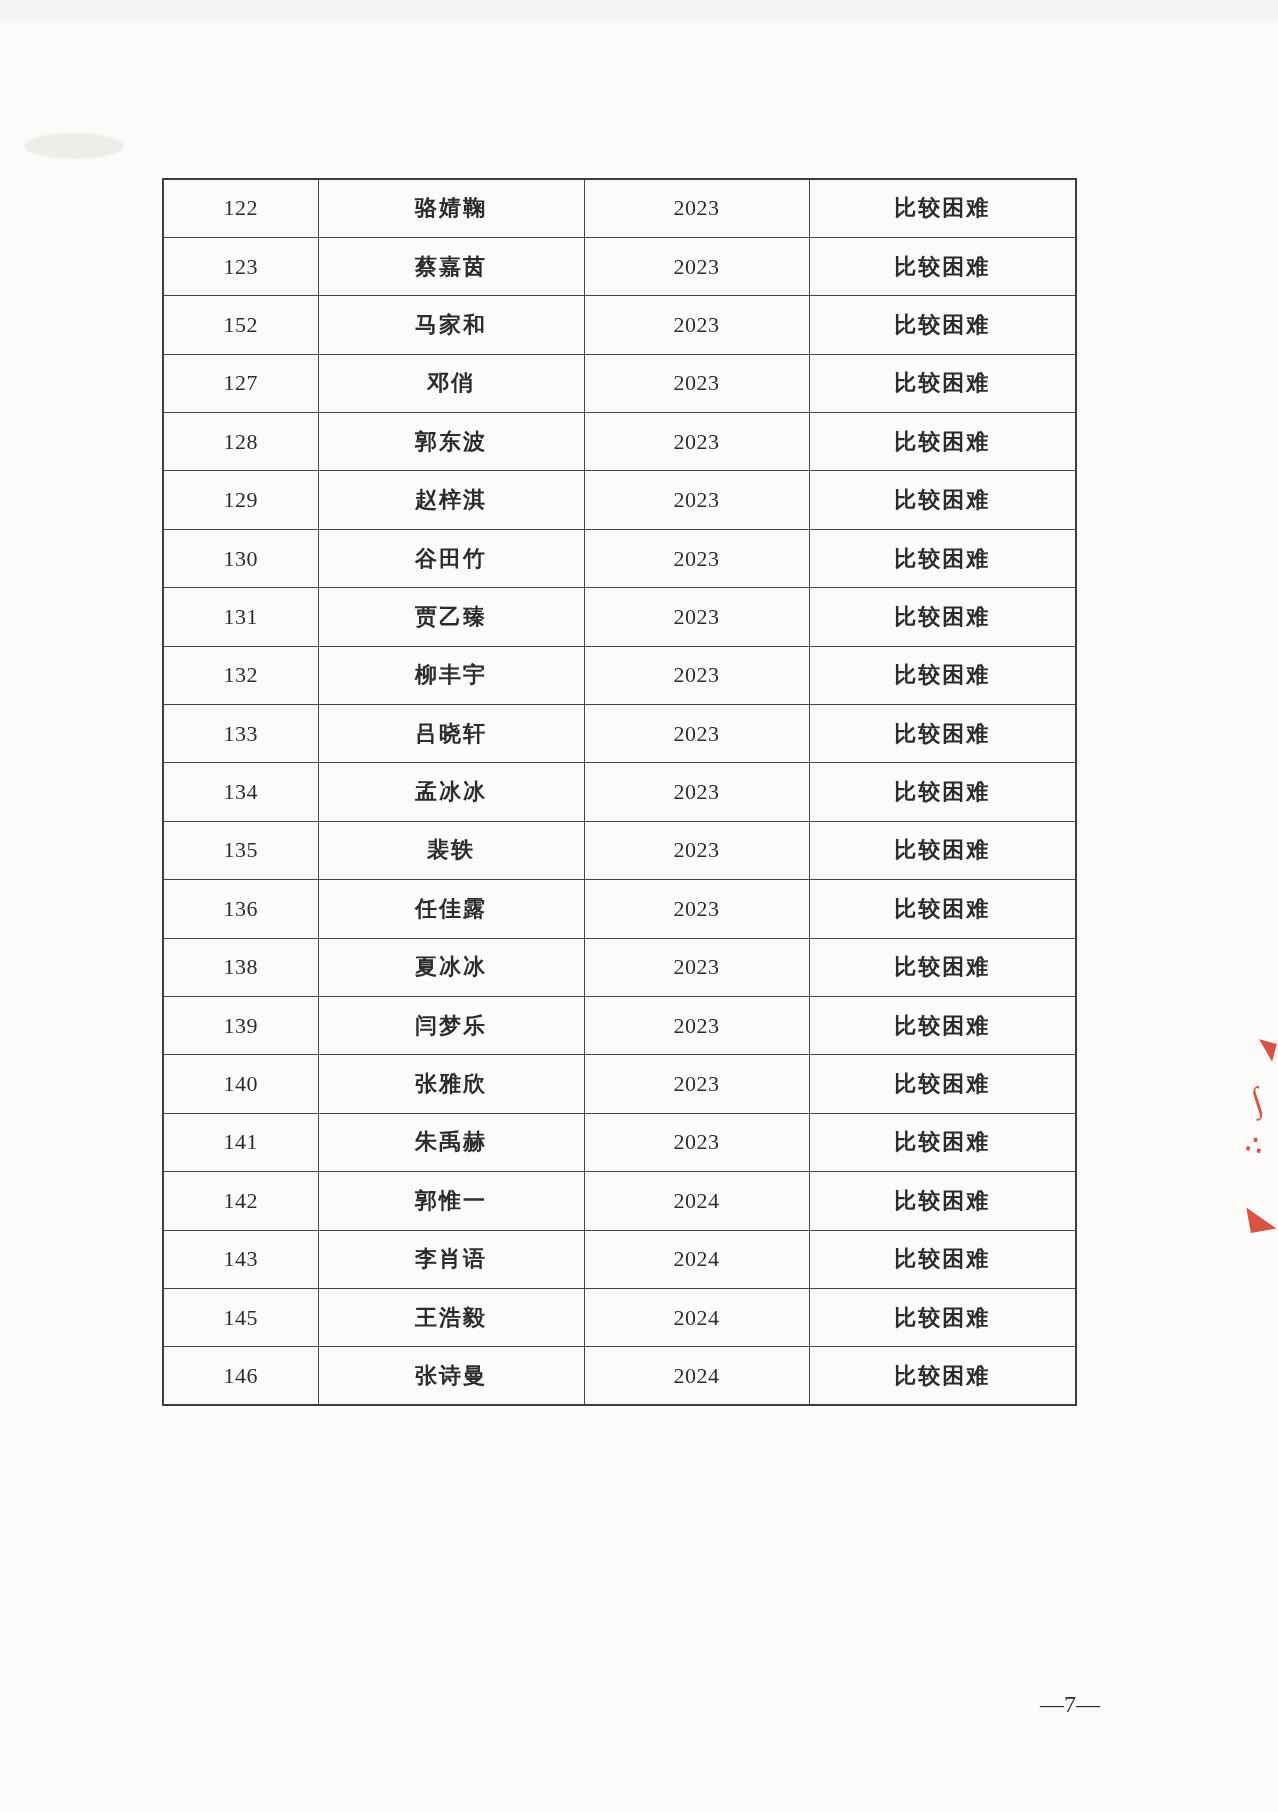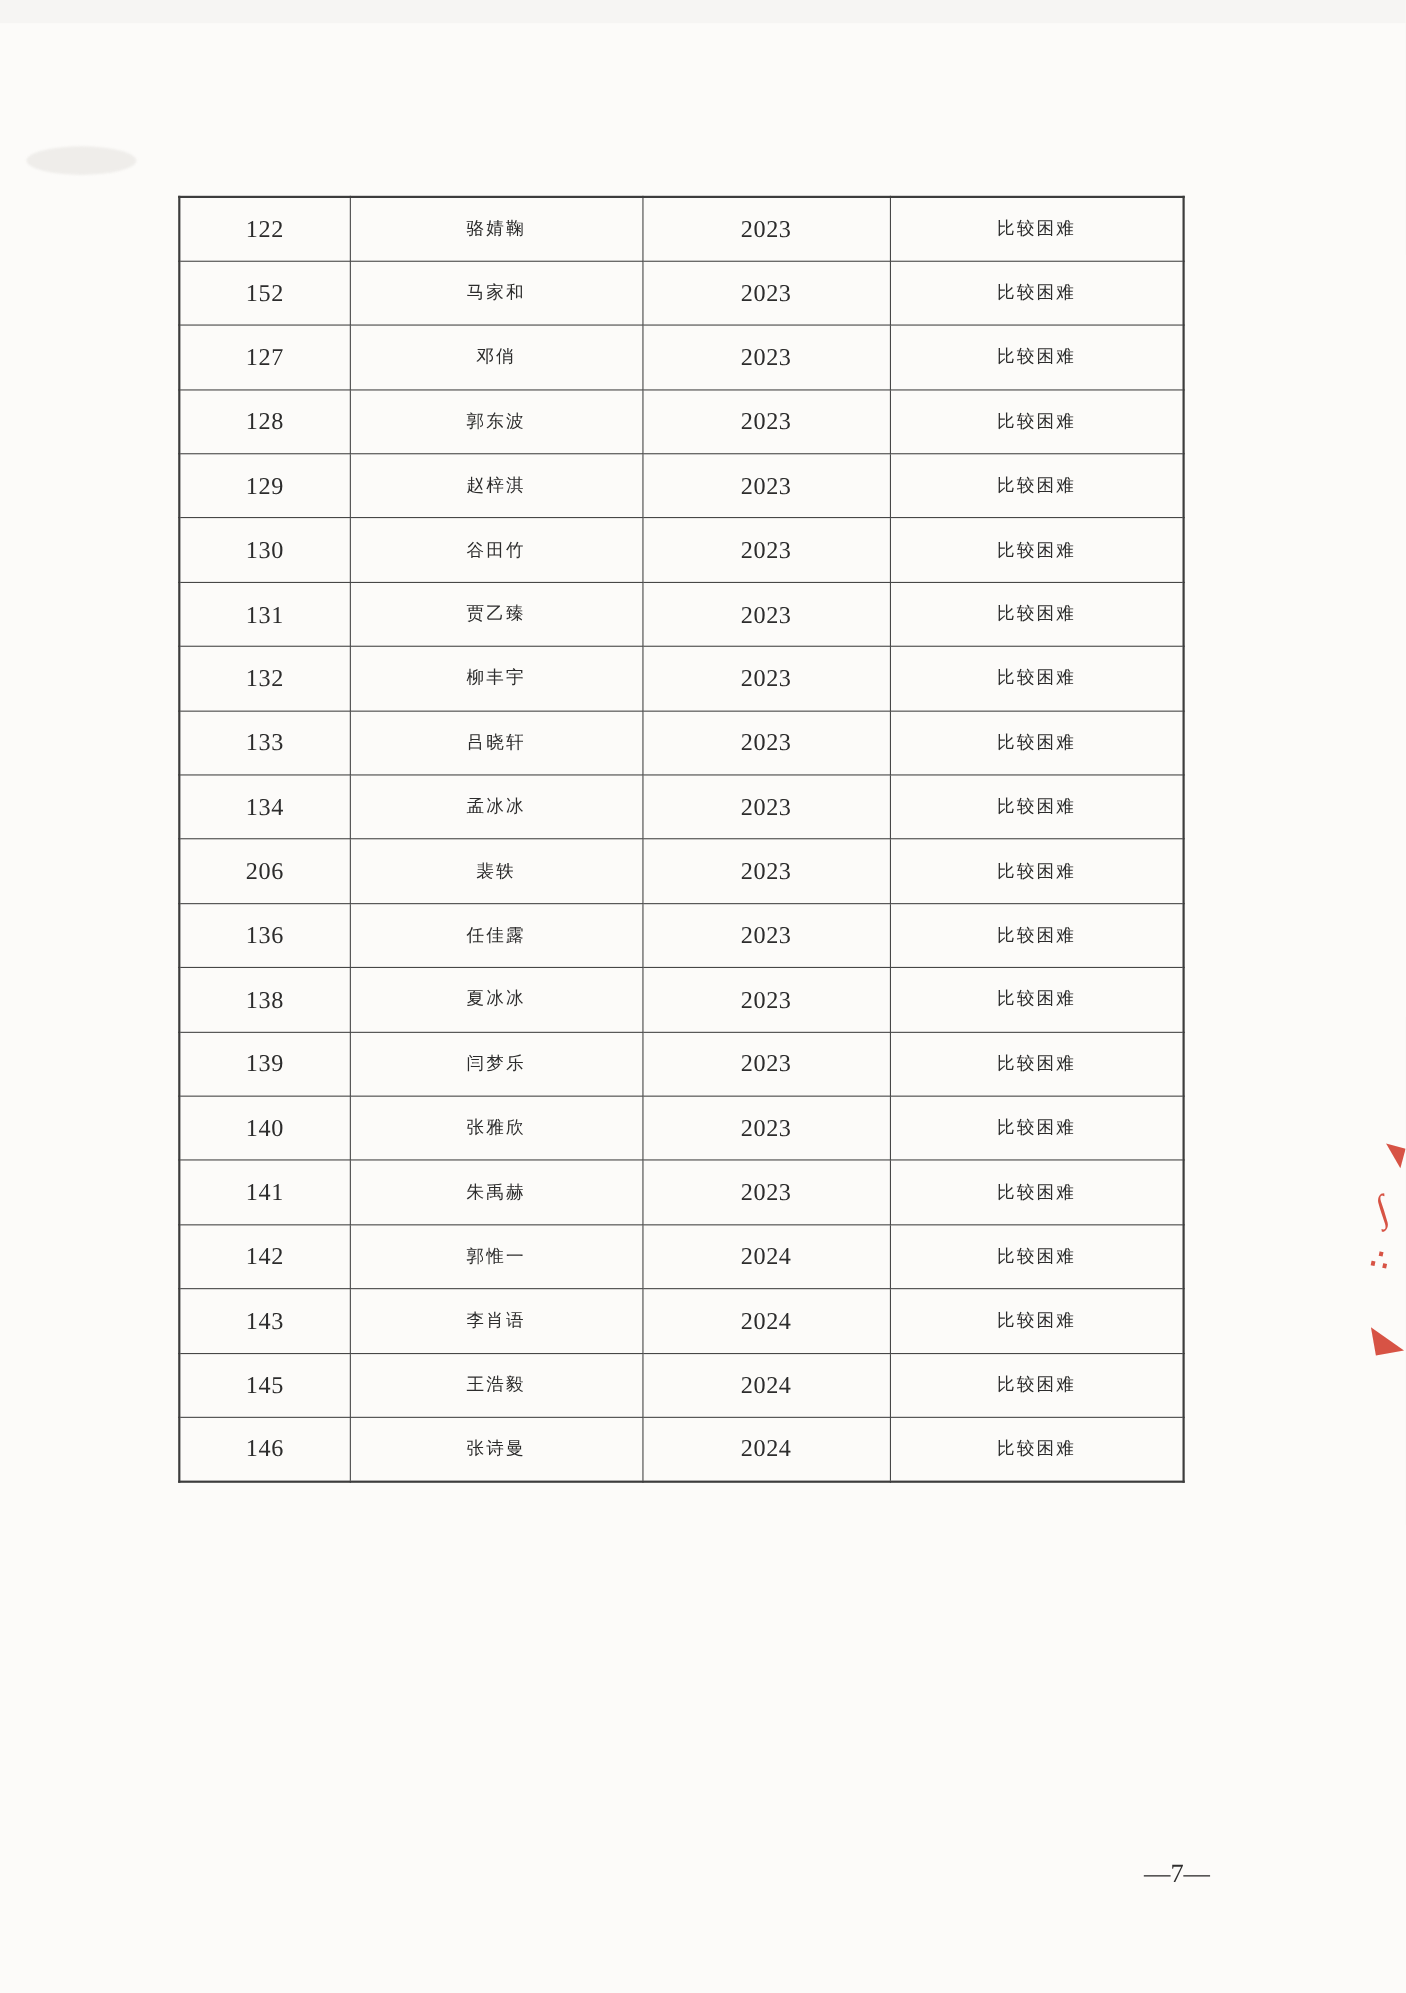--- a/index.html
+++ b/index.html
@@ -37,21 +37,21 @@
     padding:0;
     overflow:hidden;
     white-space:nowrap;
   }
   table.roster tr{height:58.4px;}
   col.c-no{width:155px;}
   col.c-name{width:266px;}
   col.c-year{width:225px;}
   col.c-status{width:267px;}
   td.no,td.year{font-size:22px;letter-spacing:.5px;}
-  td.name,td.status{font-size:16px;letter-spacing:2px;}
+  td.name,td.status{font-size:22px;letter-spacing:2px;font-weight:bold;}
   
   .page-number{
     position:absolute;left:1000px;top:1670px;width:140px;
     text-align:center;
     font-size:24px;color:#2e2e2e;letter-spacing:0px;
   }
   
   .stamps span{
     position:absolute;
     font-weight:bold;
@@ -78,20 +78,26 @@
         <col class="c-status">
     </colgroup>
     <tbody>
         <tr>
           <td class="no">122</td>
           <td class="name">骆婧鞠</td>
           <td class="year">2023</td>
           <td class="status">比较困难</td>
         </tr>
         <tr>
+          <td class="no">123</td>
+          <td class="name">蔡嘉茵</td>
+          <td class="year">2023</td>
+          <td class="status">比较困难</td>
+        </tr>
+        <tr>
           <td class="no">152</td>
           <td class="name">马家和</td>
           <td class="year">2023</td>
           <td class="status">比较困难</td>
         </tr>
         <tr>
           <td class="no">127</td>
           <td class="name">邓俏</td>
           <td class="year">2023</td>
           <td class="status">比较困难</td>
@@ -132,21 +138,21 @@
           <td class="year">2023</td>
           <td class="status">比较困难</td>
         </tr>
         <tr>
           <td class="no">134</td>
           <td class="name">孟冰冰</td>
           <td class="year">2023</td>
           <td class="status">比较困难</td>
         </tr>
         <tr>
-          <td class="no">206</td>
+          <td class="no">135</td>
           <td class="name">裴轶</td>
           <td class="year">2023</td>
           <td class="status">比较困难</td>
         </tr>
         <tr>
           <td class="no">136</td>
           <td class="name">任佳露</td>
           <td class="year">2023</td>
           <td class="status">比较困难</td>
         </tr>

